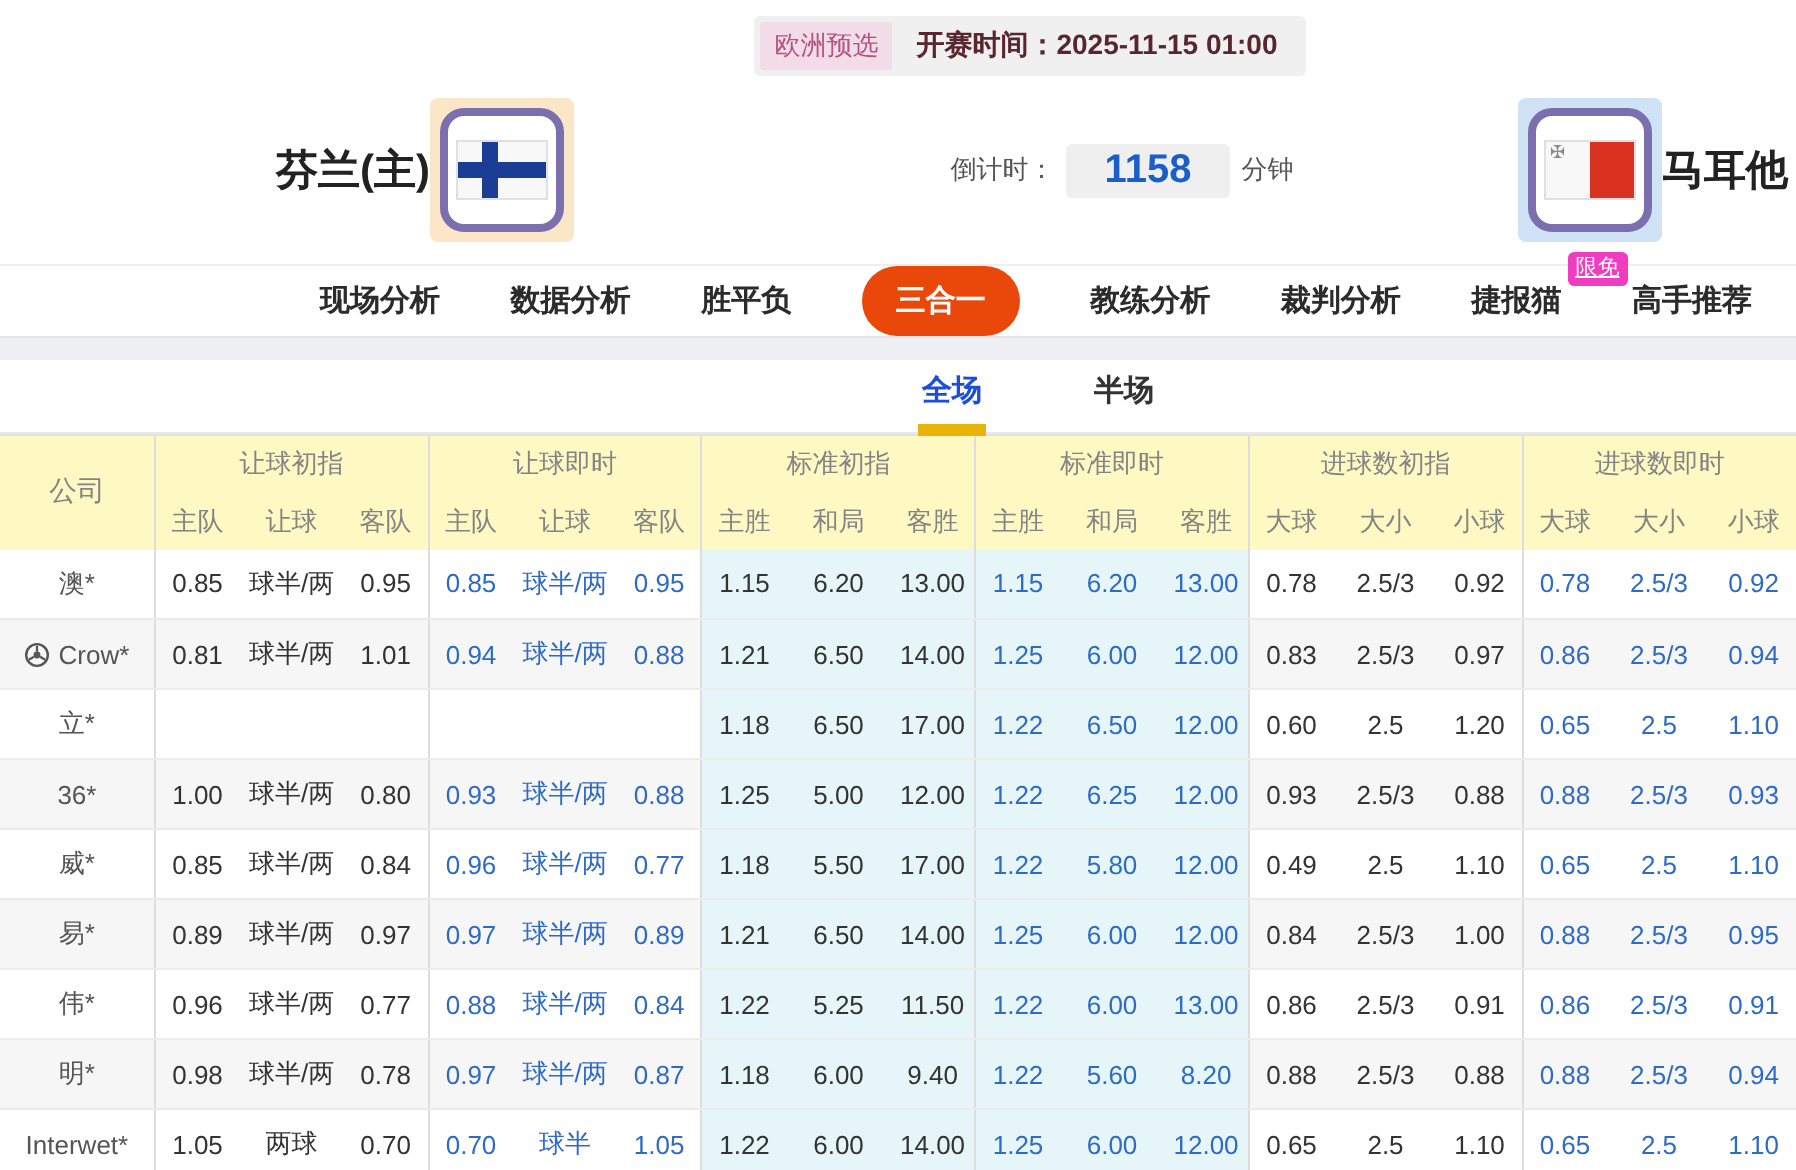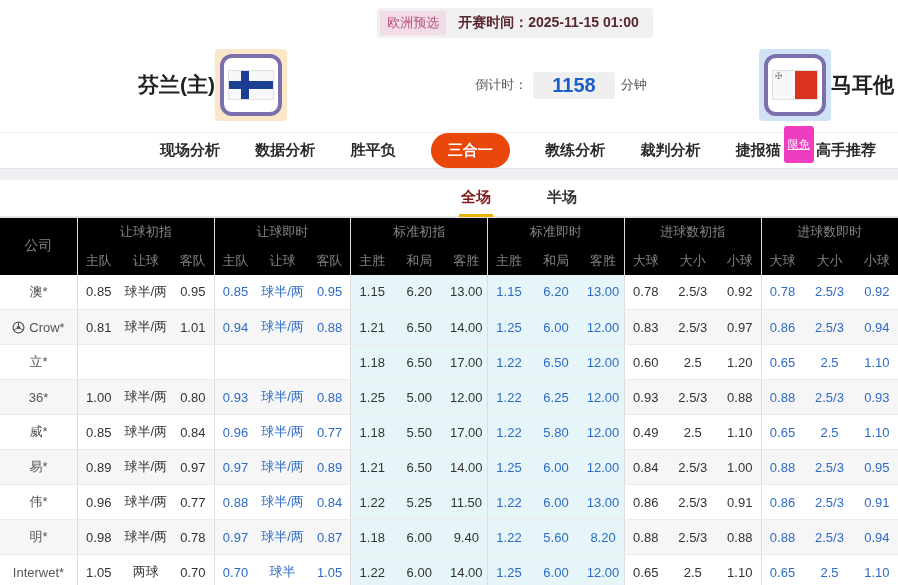--- a/index.html
+++ b/index.html
@@ -27,34 +27,34 @@
   .mlt-r { position:absolute; right:0; top:0; width:22px; height:28px; background:#d93220; }
   .mlt-cross { position:absolute; left:2px; top:0px; font-size:9px; color:#8a8a8a; }
   .countdown { display:flex; align-items:center; gap:6px; transform:translateX(38px); }
   .cd-label,.cd-unit { color:#555; font-size:13px; }
   .cd-value { background:#efefef; color:#1a5fc8; font-weight:bold; font-size:20px; padding:2px 19px; border-radius:3px; }
 
   
   .navrow { position:relative; display:flex; align-items:center; justify-content:space-between; height:37px; border-top:1px solid #eee; border-bottom:1px solid #e4e4e4; padding:0 22px 0 160px; }
   .nav-tab { position:relative; font-size:15px; font-weight:bold; color:#2b2b2b; cursor:pointer; white-space:nowrap; }
   .nav-tab.active { background:#ea470b; color:#fff; border-radius:18px; padding:8px 17px; }
-  .nav-badge { position:absolute; top:-15px; right:-33px; background:#ef3cc0; color:#fff; font-size:11px; font-weight:normal; padding:12px 4px; border-radius:3px; line-height:1.2;text-decoration:underline; }
+  .nav-badge { position:absolute; top:-15px; right:-33px; background:#ef3cc0; color:#fff; font-size:11px; font-weight:normal; padding:2px 4px; border-radius:3px; line-height:1.2;text-decoration:underline; }
 
   .grayband { height:11px; background:#eef0f4; }
 
   
   .subtabs { display:flex; justify-content:center; gap:52px; height:37px; align-items:center; transform:none; border-bottom:1px solid #e8e8e8; }
   .subtabs-inner { display:flex; gap:52px; transform:translateX(70px); }
   .sub-tab { font-size:15px; font-weight:bold; color:#333; cursor:pointer; padding:8px 2px 7px; }
-  .sub-tab.active { color:#7f1d1d; border-bottom:3px solid #eab308; }
+  .sub-tab.active { color:#1d4ed8; border-bottom:6px solid #eab308; }
 
   
   table { width:898px; border-collapse:collapse; table-layout:fixed; }
   th,td { text-align:center; overflow:hidden; white-space:nowrap; }
-  thead th { color:#848484; font-weight:normal; font-size:13px; background:#000000; }
+  thead th { color:#848484; font-weight:normal; font-size:13px; background:#fef9c3; }
   thead tr.grow th { height:29px; border-top:1px solid #e2e2e2; }
   thead tr.srow th { height:28px; }
   thead th.company-h { font-size:14px; }
   tbody td { height:35px; font-size:13px; color:#333; border-bottom:1px solid #ececec; }
   tbody tr.alt td { background:#f6f6f6; }
   td.company { color:#555; }
   td.live, th.live-h { color:#2e6bc6; }
   tbody td.live { color:#2e6bc6; }
   td.tint { background:#e6f6f8 !important; }
   .g-start { border-left:1px solid #ddd; }

